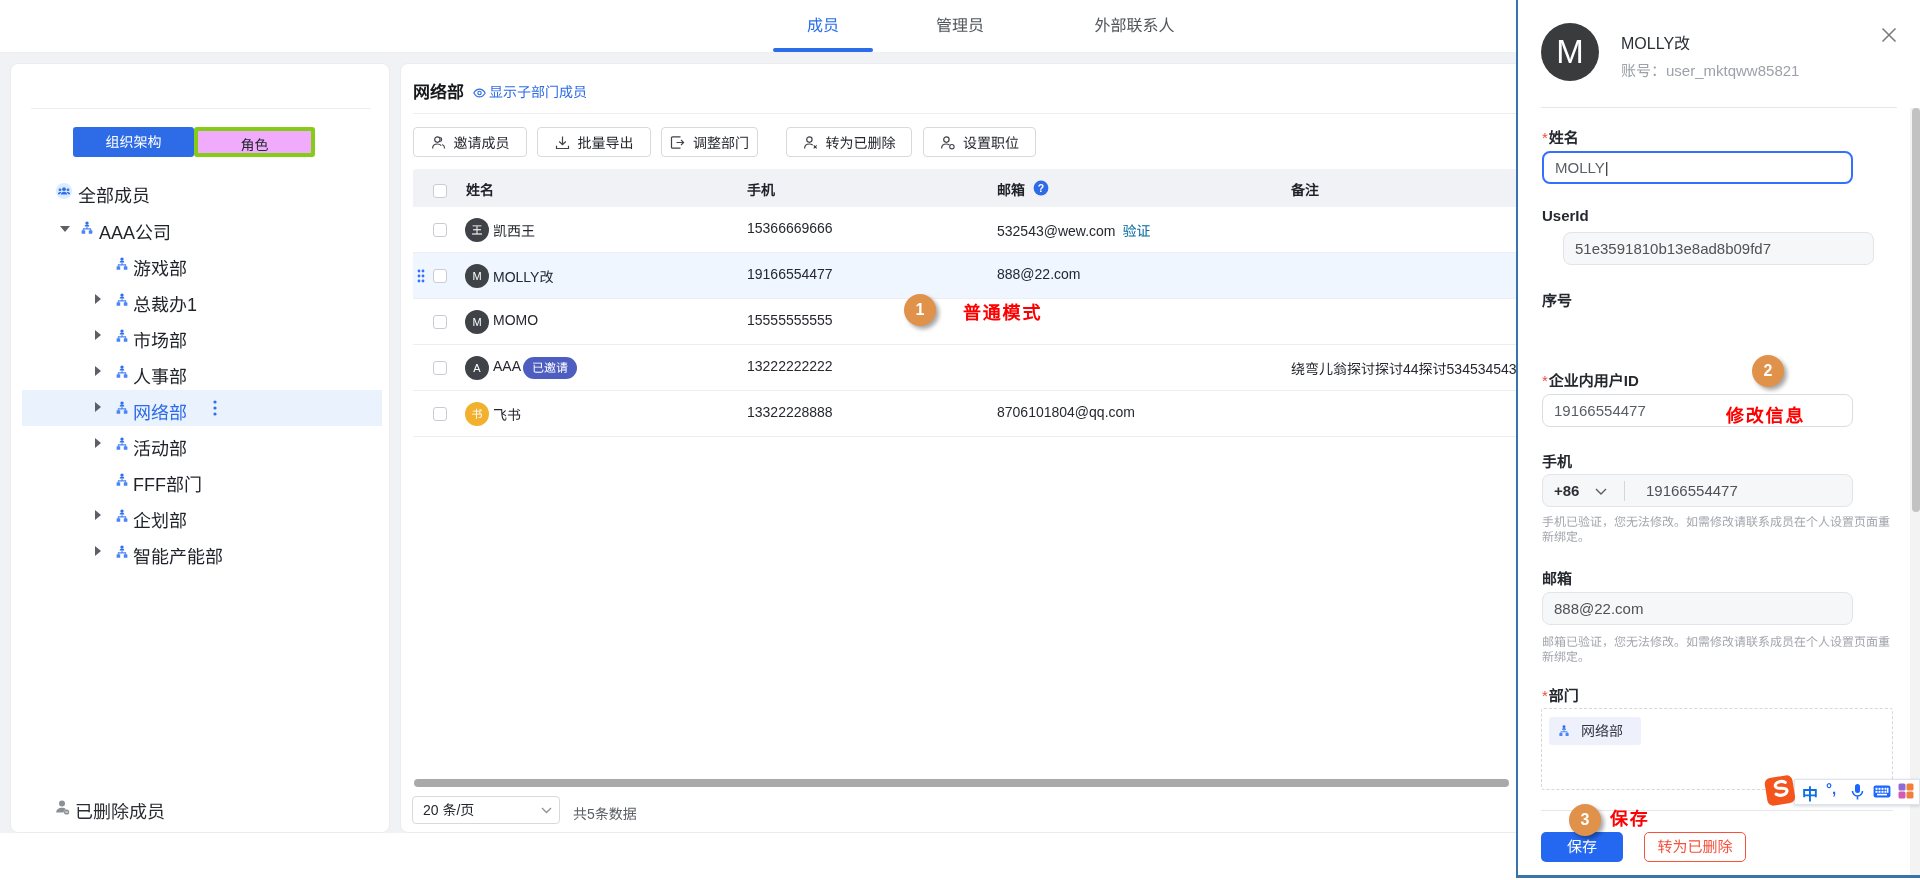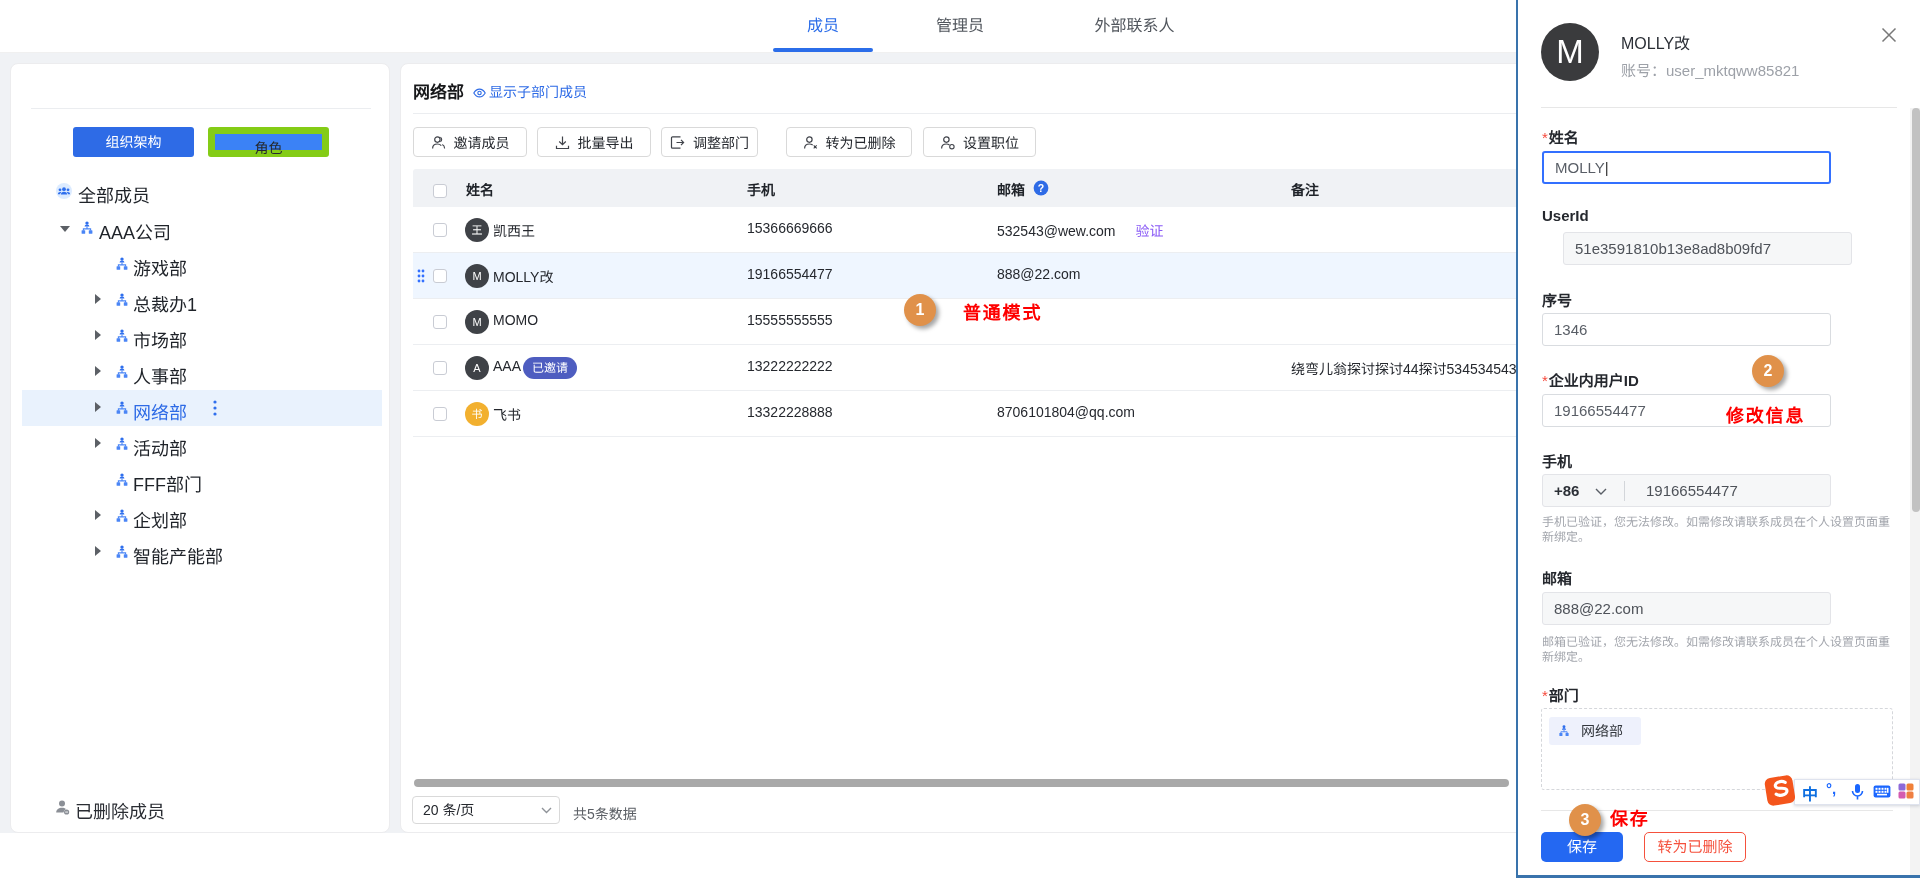--- a/index.html
+++ b/index.html
@@ -13,21 +13,21 @@
   #tabline { position:absolute; left:773px; top:48px; width:100px; height:4px; background:#2b6de9; border-radius:2px; }
   
   #contentbg { position:absolute; left:0; top:53px; width:1920px; height:780px; background:#f0f2f5; }
   .card { position:absolute; background:#fff; border-radius:8px; border:1px solid #ececee; }
   
   #lcard { left:10px; top:63px; width:380px; height:770px; }
   #lcard h1 { text-align:center; font-size:16px; color:#17181a; padding-top:17px; font-weight:700; }
   #lsep { position:absolute; left:20px; top:44px; width:340px; height:1px; background:#ebedf0; }
   .segbtn { position:absolute; top:63px; width:121px; height:30px; line-height:28px; text-align:center; font-size:14px; border-radius:3px; }
   #seg1 { left:62px; background:#2e6be6; color:#fff; line-height:30px; }
-  #seg2 { left:197px; background:#3b82f6; border:7px solid #84cc16; color:#25282e; }
+  #seg2 { left:183px; background:#f0abfc; border:4px solid #84cc16; color:#25282e; }
   .trow { position:absolute; left:11px; width:360px; height:36px; font-size:18px; color:#1f2329; }
   .trow .txt { position:absolute; top:8px; }
   .trow.sel { background:#e9f2fd; }
   .trow.sel .txt { color:#2e6be6; }
   .caret { position:absolute; width:0; height:0; }
   .caret.down { border-left:5px solid transparent; border-right:5px solid transparent; border-top:6px solid #5c6066; top:16px; }
   .caret.right { border-top:5px solid transparent; border-bottom:5px solid transparent; border-left:6px solid #5c6066; top:12px; }
   
   #mcard { left:400px; top:63px; width:1500px; height:770px; border-radius:8px 0 0 8px; }
   #mtitle { position:absolute; left:12px; top:14px; font-size:17px; font-weight:700; color:#17181a; }
@@ -49,21 +49,21 @@
   .anum { position:absolute; width:32px; height:32px; border-radius:50%; background:#e0914a; color:#fff; font-size:16px; font-weight:700; text-align:center; line-height:32px; box-shadow:3px 3px 4px rgba(0,0,0,0.35); }
   .ared { position:absolute; color:#fe0000; font-weight:700; font-size:18px; font-family:"Liberation Serif", serif; letter-spacing:1.8px; white-space:nowrap; }
   
   #hscroll { position:absolute; left:13px; top:715px; width:1095px; height:8px; background:#a9a9a9; border-radius:4px; }
   #pagesel { position:absolute; left:11px; top:732px; width:148px; height:28px; border:1px solid #d9d9d9; border-radius:4px; font-size:14px; color:#25282e; line-height:26px; padding-left:10px; background:#fff; }
   #pagetotal { position:absolute; left:172px; top:739px; font-size:14px; color:#5c6066; }
   
   #drawer { position:absolute; left:1516px; top:0; width:404px; height:878px; background:#fff; border-left:2px solid #3973ac; border-bottom:3px solid #3973ac; }
   .dlabel { position:absolute; left:24px; font-size:15px; font-weight:700; color:#25282e; }
   .dlabel .star { color:#f5483b; font-weight:400; margin-right:1px; }
-  .dinput { position:absolute; left:24px; width:289px; height:33px; border:1px solid #d9dce0; border-radius:3px; background:#fff; font-size:15px; color:#595e66; line-height:31px; padding-left:11px; }
+  .dinput { position:absolute; left:24px; width:311px; height:33px; border:1px solid #d9dce0; border-radius:8px; background:#fff; font-size:15px; color:#595e66; line-height:31px; padding-left:11px; }
   .dinput.dis { background:#f6f7f8; border-color:#e3e4e8; color:#4e5259; }
   .dhint { position:absolute; left:24px; font-size:12px; color:#a3a6ad; line-height:15px; white-space:nowrap; }
   #dsep1 { position:absolute; left:23px; top:107px; width:356px; height:1px; background:#e7e7e7; }
   #dsep2 { position:absolute; left:23px; top:810px; width:352px; height:1px; background:#e7e7e7; }
   #dbtn1 { position:absolute; left:23px; top:832px; width:82px; height:30px; background:#2468f2; border-radius:5px; color:#fff; font-size:15px; text-align:center; line-height:30px; }
   #dbtn2 { position:absolute; left:126px; top:832px; width:102px; height:30px; background:#fff; border:1px solid #f5513d; border-radius:5px; color:#f5513d; font-size:15px; text-align:center; line-height:28px; }
   
   #vtrack { position:absolute; left:392px; top:108px; width:12px; height:767px; background:#f3f3f3; }
   #vthumb { position:absolute; left:2px; top:0px; width:8px; height:404px; background:#c2c2c2; border-radius:4px; }
 </style>
@@ -262,21 +262,21 @@
         <text x="8" y="11.6" text-anchor="middle" font-size="10.5" font-weight="bold" fill="#fff" font-family="Liberation Sans, sans-serif">?</text>
       </svg>
     <span class="abs" style="left:878px;top:10px;">备注</span>
   </div>
   <div id="mrows">
       <div class="mrow" style="top:143px;">
         <div class="cbx" style="left:20px;top:16px;"></div>
         <div class="avatar">王</div>
         <span class="nm">凯西王</span>
         <span class="ph">15366669666</span>
-        <span class="em">532543@wew.com <span style="color:#8b5cf6;margin-left:16px;">验证</span></span>
+        <span class="em">532543@wew.com <span style="color:#0369a1;margin-left:3px;">验证</span></span>
       </div>
       <div class="mrow hl" style="top:189px;">
         <svg class="abs" style="left:4px;top:16px;" width="8" height="14" viewBox="0 0 8 14">
           <circle cx="2" cy="2" r="1.4" fill="#3370ff"></circle>
           <circle cx="6" cy="2" r="1.4" fill="#3370ff"></circle>
           <circle cx="2" cy="7" r="1.4" fill="#3370ff"></circle>
           <circle cx="6" cy="7" r="1.4" fill="#3370ff"></circle>
           <circle cx="2" cy="12" r="1.4" fill="#3370ff"></circle>
           <circle cx="6" cy="12" r="1.4" fill="#3370ff"></circle>
         </svg>
@@ -328,21 +328,20 @@
     </svg>
   <div id="dsep1"></div>
 
   <div class="dlabel" style="top:126px;"><span class="star">*</span>姓名</div>
   <div class="dinput" style="top:151px;border:2px solid #3370ff;line-height:29px;">MOLLY<span style="color:#333;">|</span></div>
 
   <div class="dlabel" style="top:207px;">UserId</div>
   <div class="dinput dis" style="top:232px;margin-left:21px;">51e3591810b13e8ad8b09fd7</div>
 
   <div class="dlabel" style="top:289px;">序号</div>
-  <div class="dinput" style="top:313px;">1346</div>
 
   <div class="dlabel" style="top:369px;"><span class="star">*</span>企业内用户ID</div>
   <div class="dinput" style="top:394px;">19166554477</div>
 
   <div class="dlabel" style="top:450px;">手机</div>
   <div class="dinput dis" style="top:474px;">
     <span style="font-weight:700;color:#2b2f36;">+86</span>
     <svg class="abs" style="left:52px;top:13px;" width="12" height="8" viewBox="0 0 12 8" fill="none" stroke="#595e66" stroke-width="1.4">
         <path d="M1 1l5 5 5-5"></path>
       </svg>

